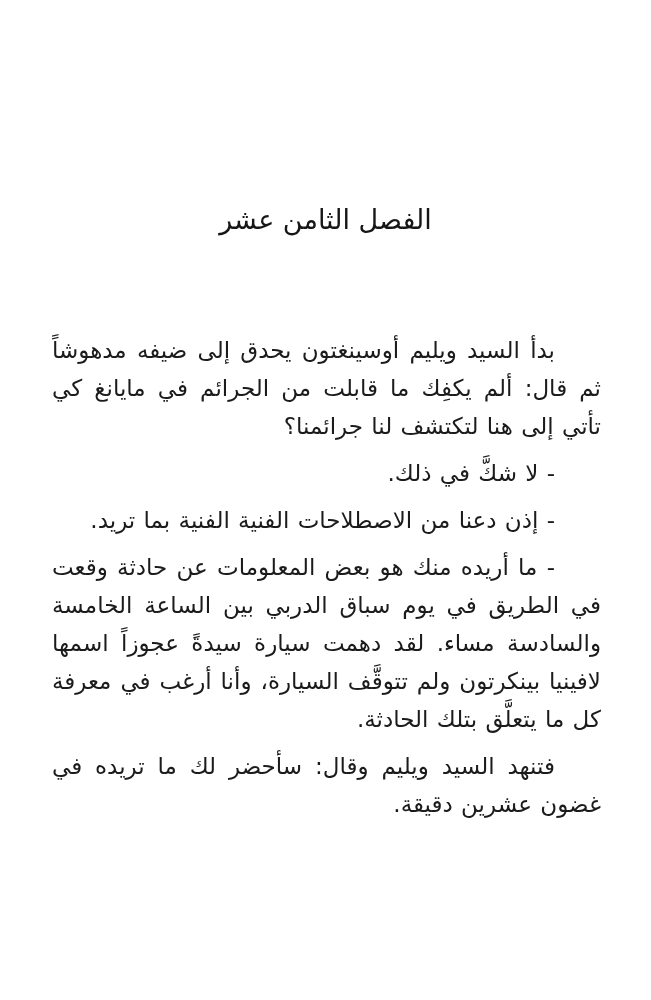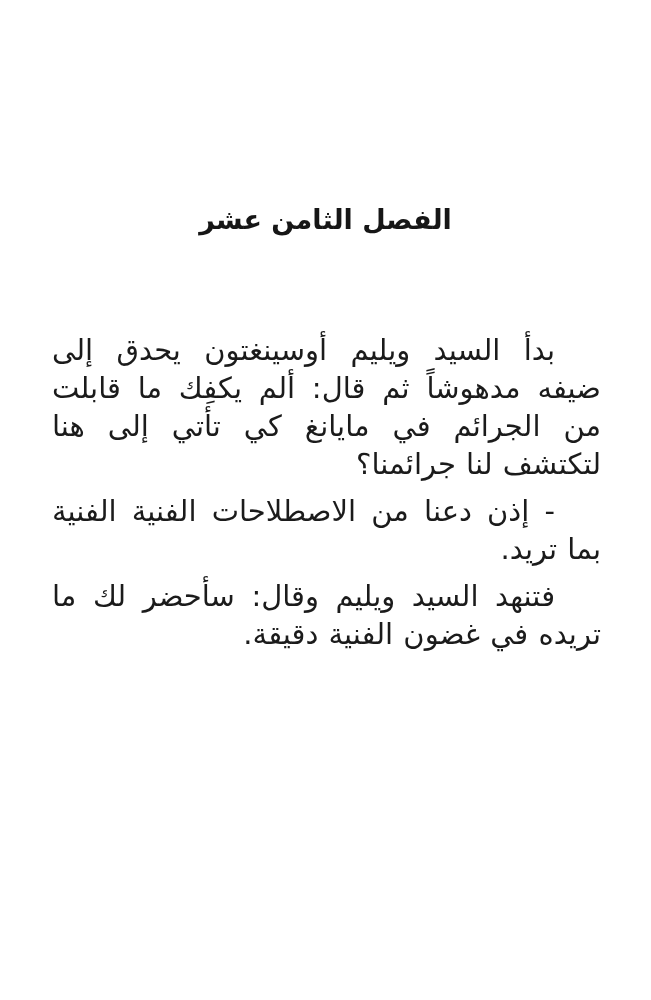--- a/index.html
+++ b/index.html
@@ -17,45 +17,47 @@
     color: #1b1b1b;
     overflow: hidden;
     box-sizing: border-box;
   }
   .chapter-title {
     margin: 0;
     padding-top: 204px;
     padding-bottom: 0;
     text-align: center;
     font-size: 27px;
-    font-weight: bold;
+    font-weight: normal;
     letter-spacing: 0.5px;
     color: #161616;
   }
   .content {
     padding: 96px 50px 0 52px;
     box-sizing: border-box;
   }
   .para {
     margin: 0 0 9px 0;
-    font-size: 29px;
+    font-size: 23px;
     line-height: 38px;
     text-align: justify;
     text-align-last: right;
     text-indent: 46px;
     word-spacing: 1px;
     color: #1b1b1b;
   }
   .para.dialogue {
     margin-bottom: 9px;
   }
 </style>
 </head>
 <body>
 
 <div class="page">
   <h1 class="chapter-title">الفصل الثامن عشر</h1>
   <div class="content">
     <p class="para">بدأ السيد ويليم أوسينغتون يحدق إلى ضيفه مدهوشاً ثم قال: ألم يكفِك ما قابلت من الجرائم في مايانغ كي تأتي إلى هنا لتكتشف لنا جرائمنا؟</p>
+    <p class="para dialogue">- لا شكَّ في ذلك.</p>
     <p class="para dialogue">- إذن دعنا من الاصطلاحات الفنية الفنية بما تريد.</p>
-    <p class="para">فتنهد السيد ويليم وقال: سأحضر لك ما تريده في غضون الفنية دقيقة.</p>
+    <p class="para dialogue">- ما أريده منك هو بعض المعلومات عن حادثة وقعت في الطريق في يوم سباق الدربي بين الساعة الخامسة والسادسة مساء. لقد دهمت سيارة سيدةً عجوزاً اسمها لافينيا بينكرتون ولم تتوقَّف السيارة، وأنا أرغب في معرفة كل ما يتعلَّق بتلك الحادثة.</p>
+    <p class="para">فتنهد السيد ويليم وقال: سأحضر لك ما تريده في غضون عشرين دقيقة.</p>
   </div>
 </div>
 
 </body></html>

